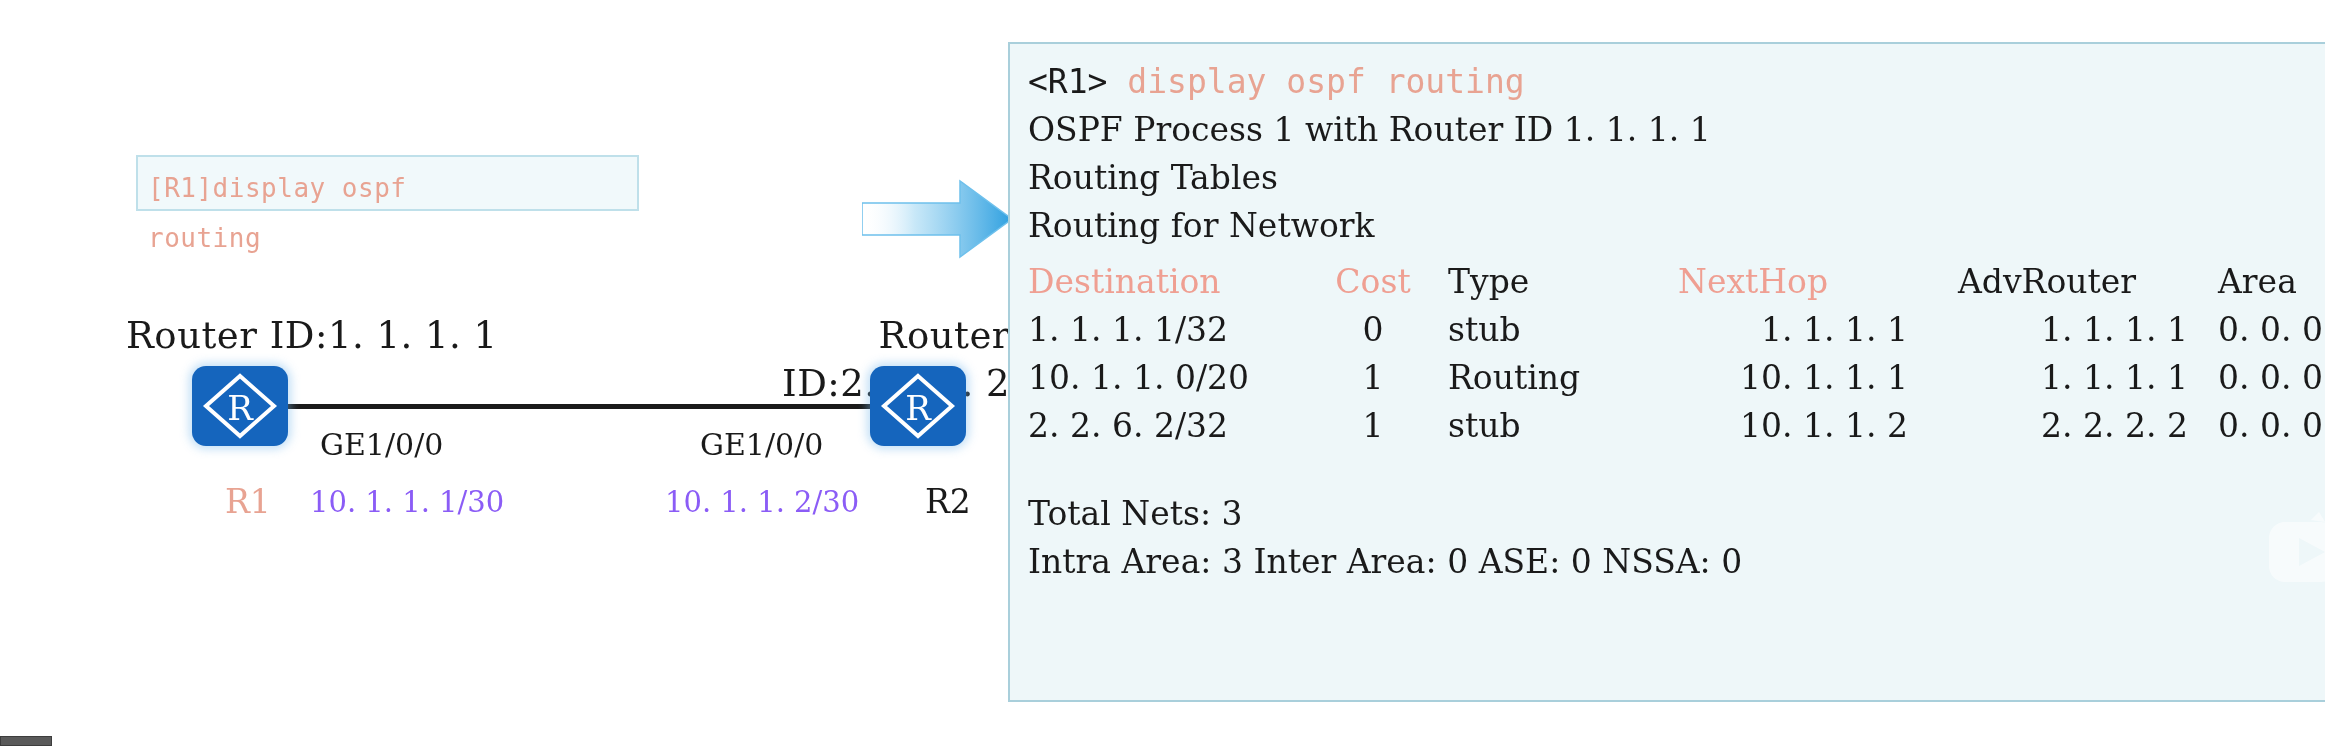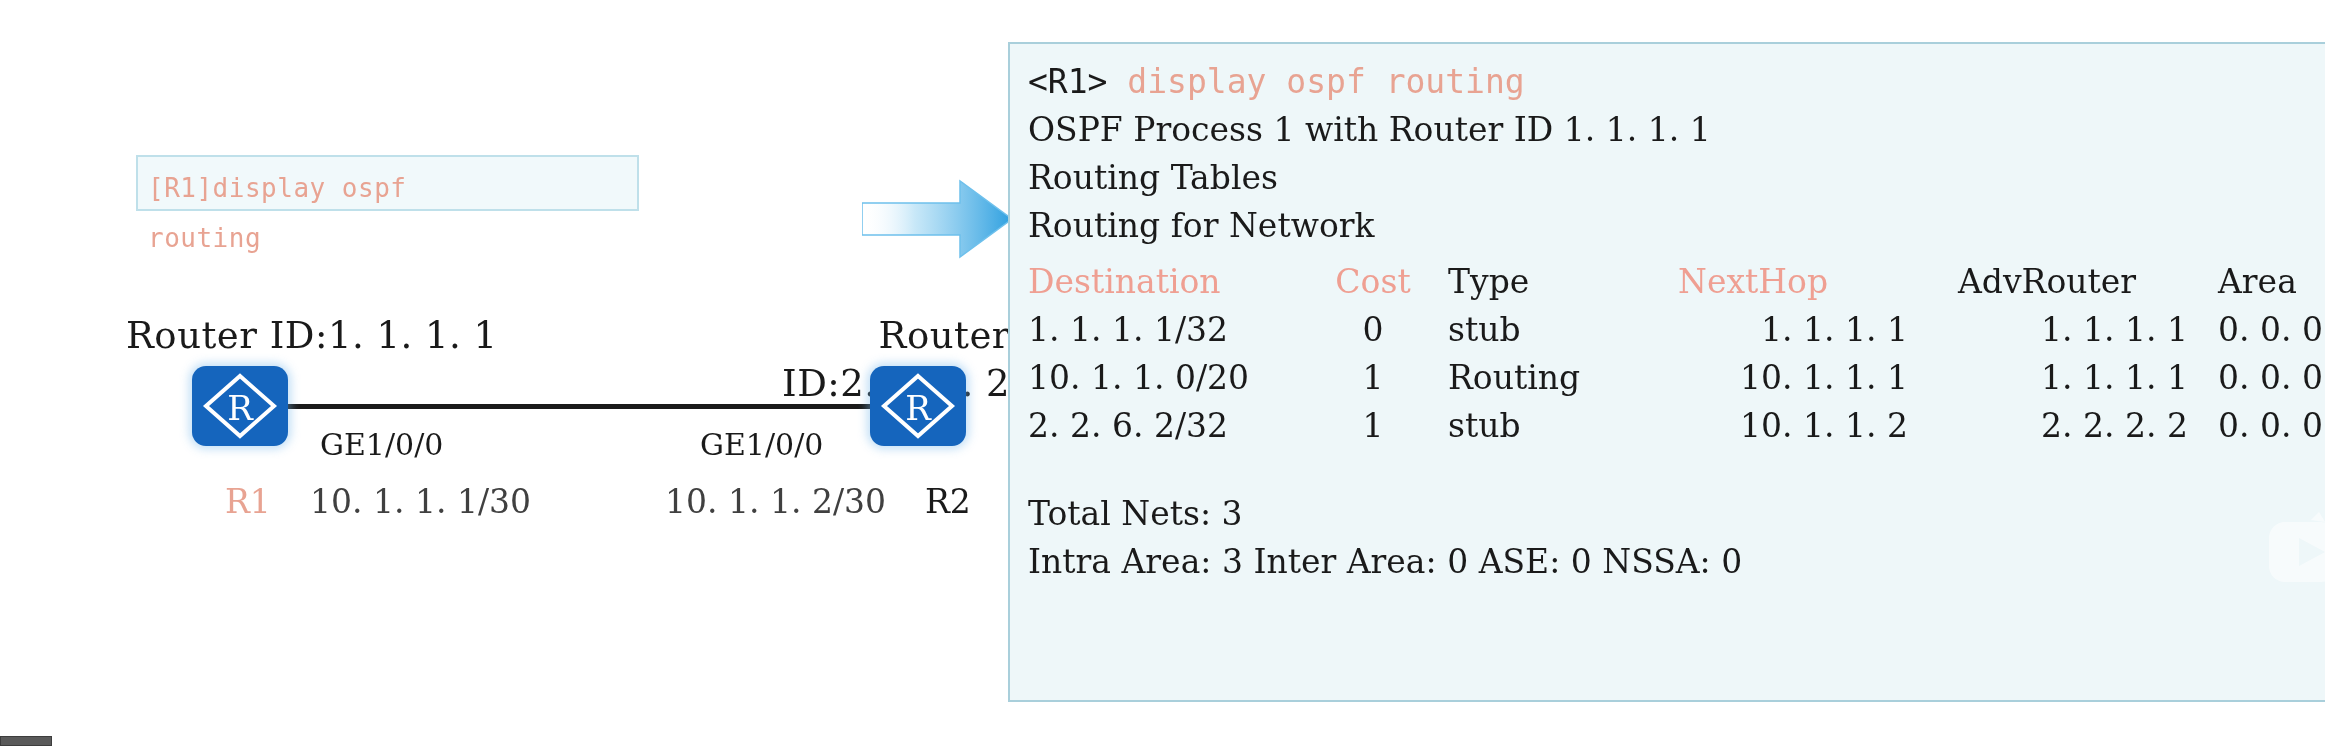--- a/index.html
+++ b/index.html
@@ -88,23 +88,23 @@
     position: absolute;
     font-family: "DejaVu Serif", "Liberation Serif", serif;
     font-size: 30px;
     line-height: 42px;
     color: #1a1a1a;
     white-space: nowrap;
   }
   .addr-label {
     position: absolute;
     font-family: "DejaVu Serif", "Liberation Serif", serif;
-    font-size: 33px;
+    font-size: 29px;
     line-height: 44px;
-    color: #404040;
+    color: #8b5cf6;
     white-space: nowrap;
   }
   #iface-left  { left: 320px; top: 424px; }
   #iface-right { left: 700px; top: 424px; }
   #addr-left   { left: 310px; top: 480px; }
   #addr-right  { left: 665px; top: 480px; }
 
   
   .device-name {
     position: absolute;

